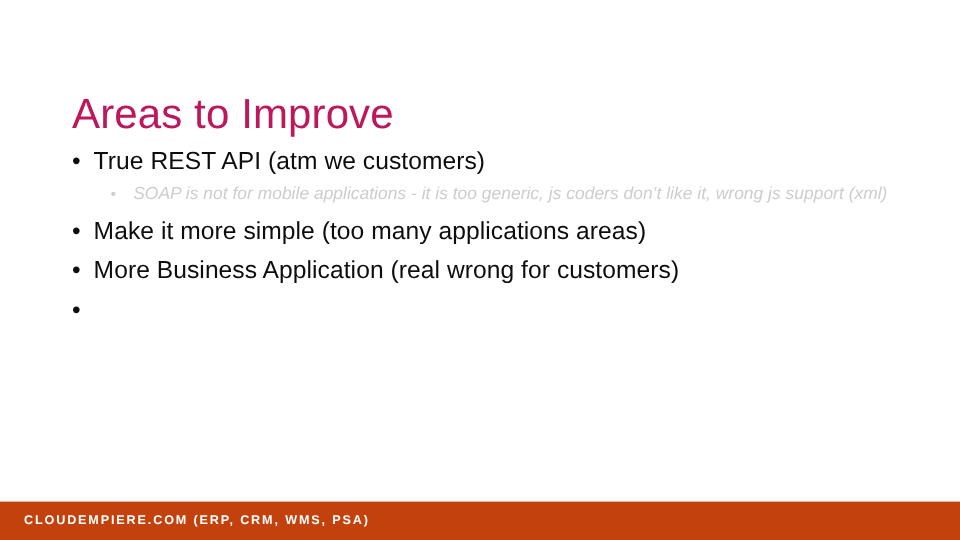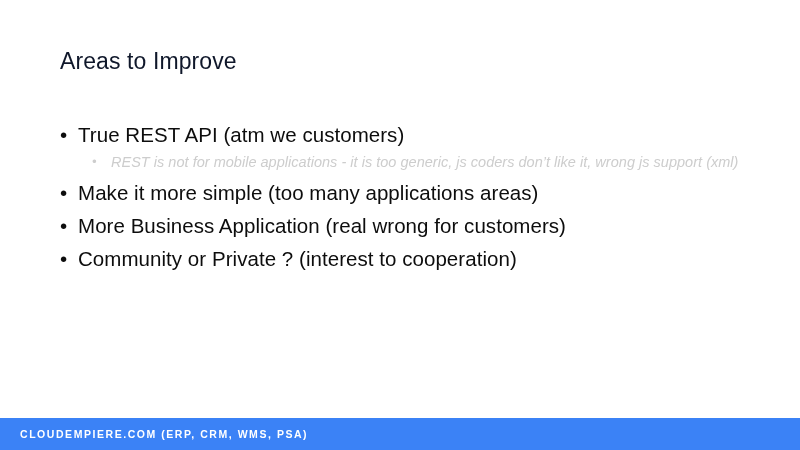--- a/index.html
+++ b/index.html
@@ -19,24 +19,24 @@
     position: relative;
     width: 800px;
     height: 450px;
     background: #ffffff;
     box-sizing: border-box;
   }
 
   .slide-title {
     position: absolute;
     left: 60px;
-    top: 33px;
-    font-size: 23px;
+    top: 53px;
+    font-size: 35px;
     font-weight: 400;
-    color: #0f172a;
+    color: #be185d;
     letter-spacing: 0.1px;
     line-height: 1.15;
     white-space: nowrap;
   }
 
   .body-list {
     position: absolute;
     left: 58px;
     top: 118px;
     width: 700px;
@@ -90,21 +90,21 @@
     line-height: 20.5px;
     color: #cdcdcd;
   }
 
   .footer-bar {
     position: absolute;
     left: 0;
     bottom: 0;
     width: 800px;
     height: 32px;
-    background: #3b82f6;
+    background: #c2410c;
   }
 
   .footer-text {
     position: absolute;
     left: 20px;
     top: 50%;
     transform: translateY(-50%);
     color: #ffffff;
     font-size: 10.5px;
     font-weight: bold;
@@ -120,38 +120,37 @@
   <h1 class="slide-title">Areas to Improve</h1>
 
   <ul class="body-list">
 
     <li class="bullet-item">
       <span class="bullet-dot">•</span>
       <span>True REST API (atm we customers)</span>
       <ul class="sub-list">
         <li class="sub-item">
           <span class="sub-bullet-dot">•</span>
-          <span>REST is not for mobile applications - it is too generic, js coders don’t like it, wrong js support (xml)</span>
+          <span>SOAP is not for mobile applications - it is too generic, js coders don’t like it, wrong js support (xml)</span>
         </li>
       </ul>
     </li>
 
     <li class="bullet-item">
       <span class="bullet-dot">•</span>
       <span>Make it more simple (too many applications areas)</span>
     </li>
 
     <li class="bullet-item">
       <span class="bullet-dot">•</span>
       <span>More Business Application (real wrong for customers)</span>
     </li>
 
     <li class="bullet-item">
       <span class="bullet-dot">•</span>
-      <span>Community or Private ? (interest to cooperation)</span>
     </li>
 
   </ul>
 
   <div class="footer-bar">
     <span class="footer-text">CLOUDEMPIERE.COM (ERP, CRM, WMS, PSA)</span>
   </div>
 
 </div>
 

